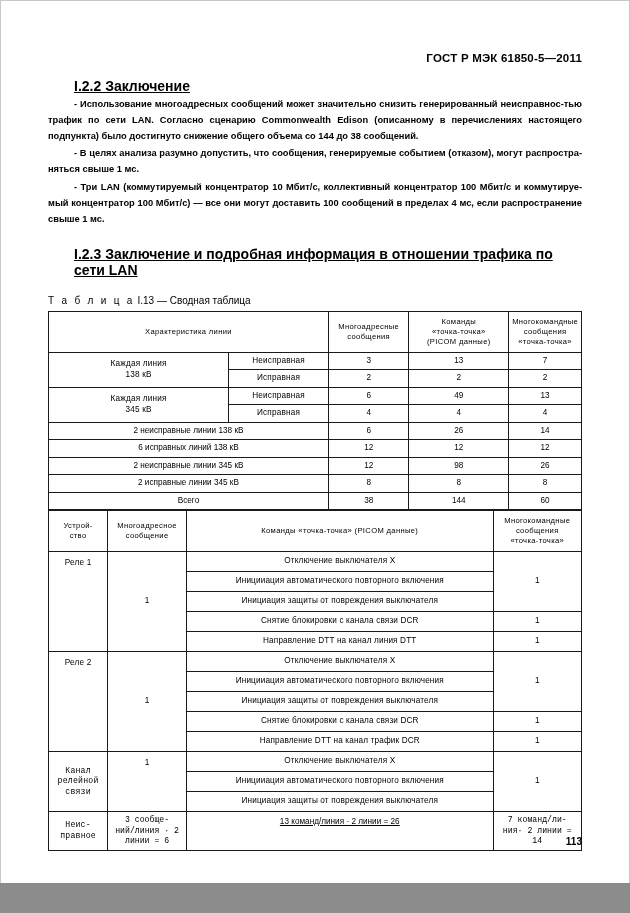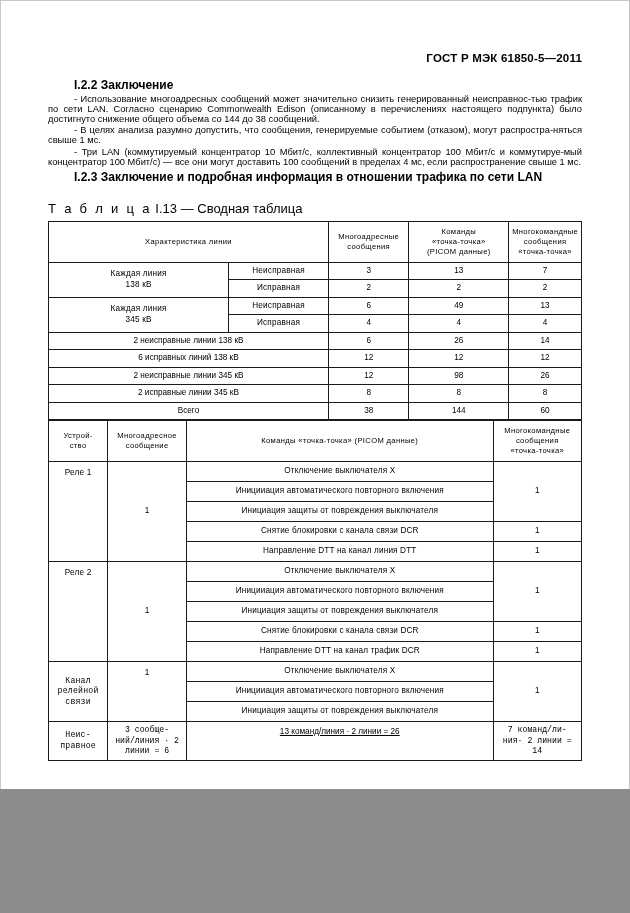--- a/index.html
+++ b/index.html
@@ -6,21 +6,21 @@
     margin: 0;
     padding: 0;
     background: #8c8c8c;
   }
   body {
     font-family: "Liberation Sans", sans-serif;
   }
   .page {
     position: relative;
     width: 630px;
-    height: 789px;
+    height: 883px;
     background: #ffffff;
     box-sizing: border-box;
     overflow: hidden;
   }
   .page-border {
     position: absolute;
     left: 0; top: 0;
     width: 630px; height: 913px;
     border: 1px solid #c8c8c8;
     box-sizing: border-box;
@@ -39,39 +39,41 @@
     font-weight: bold;
     font-size: 11.5px;
     letter-spacing: 0.2px;
     color: #000;
     padding-top: 52px;
   }
 
   
   .sec-head {
     font-weight: bold;
-    font-size: 12px;
+    font-size: 14px;
     margin-top: 14px;
     padding-left: 26px;
     color: #000;
-  }
-  .sec-head.tight { margin-top: 3px; }
+    text-decoration: underline;
+  }
+  .sec-head.tight { margin-top: 19px; }
   p.body {
     font-size: 9.3px;
-    line-height: 10px;
+    line-height: 16px;
     text-align: justify;
     margin: 1.5px 0 0 0;
     text-indent: 26px;
     color: #000;
     hyphens: manual;
+    font-weight: bold;
   }
 
   
   .tbl-caption {
-    font-size: 13px;
+    font-size: 10px;
     margin-top: 17px;
     margin-bottom: 5px;
     color: #000;
   }
   .tbl-caption .spaced {
     letter-spacing: 2.3px;
   }
 
   
   table.gost {

